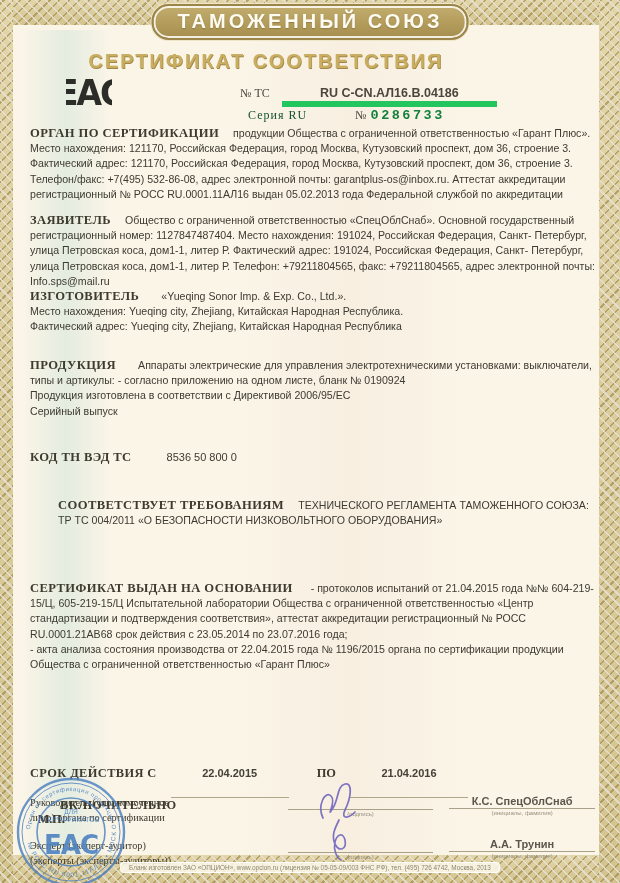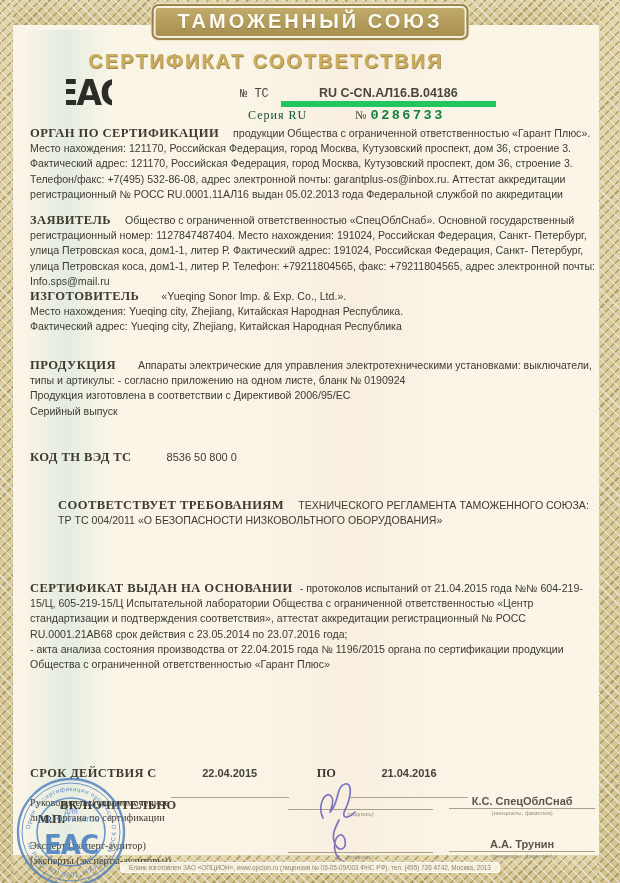--- a/index.html
+++ b/index.html
@@ -20,52 +20,52 @@
   #b-top{left:0;top:0;width:620px;height:25px;}
   #b-bottom{left:0;top:855px;width:620px;height:28px;}
   #b-left{left:0;top:0;width:13px;height:883px;}
   #b-right{left:599px;top:0;width:21px;height:883px;}
   .wm{position:absolute;z-index:0;pointer-events:none;}
   #wm1{left:22px;top:30px;width:88px;height:830px;background:linear-gradient(90deg,rgba(160,210,205,.00),rgba(150,205,200,.22),rgba(160,210,205,.00));}
   #wm2{left:240px;top:30px;width:220px;height:830px;background:linear-gradient(90deg,rgba(235,205,195,0),rgba(235,200,185,.14),rgba(235,205,195,0));}
 
   #banner{
     position:absolute;z-index:3;left:50%;top:4px;transform:translateX(-50%);
-    padding:4px 24px 5px;border:2px solid #9c854a;border-radius:7px;
+    padding:4px 24px 5px;border:2px solid #9c854a;border-radius:17px;
     background:linear-gradient(180deg,#c3ad6e,#a58e4d);
     box-shadow:inset 0 0 0 2px rgba(255,255,250,.85), 0 0 0 1px #efe6c8;
     font-weight:bold;font-size:20px;letter-spacing:3px;color:#fdfbf2;
     white-space:nowrap;text-shadow:0 1px 1px rgba(120,95,40,.5);
   }
   #eac-logo{position:absolute;left:66px;top:64px;z-index:2;}
   #title{
     position:absolute;left:0;top:50px;width:532px;text-align:center;z-index:2;
     font-weight:bold;font-size:20px;letter-spacing:2px;color:#c9ad60;
     text-shadow:.6px .6px 0 #a1874a, -.4px -.4px 0 #e8dcb4;
   }
   #num-row{position:absolute;left:240px;top:86px;z-index:2;font-size:12px;}
-  #num-row .lbl{font-family:Liberation Mono, monospace;color:#4a463c;}
+  #num-row .lbl{font-family:Liberation Serif, serif;color:#4a463c;}
   #num-row .val{
     display:inline-block;margin-left:12px;min-width:215px;text-align:center;
     font-weight:bold;font-size:12.5px;color:#4a463c;border-bottom:6px solid #22c55e;padding-bottom:1px;
   }
   #series-row{position:absolute;left:248px;top:108px;z-index:2;font-size:12px;}
   #series-row .lbl{font-family:Liberation Serif, serif;color:#14532d;letter-spacing:1px;}
   #series-row .no{font-family:"Liberation Serif",serif;color:#4a463c;margin-left:48px;}
   #series-row .red{
     font-family:"Liberation Mono",monospace;font-weight:bold;font-size:13.5px;
     color:#15803d;letter-spacing:2.5px;margin-left:4px;
   }
   .sec{position:absolute;left:30px;width:565px;z-index:2;font-size:10.6px;line-height:15.2px;margin:0;}
   .sec-label{
     font-family:"Liberation Serif",serif;font-weight:bold;font-size:12.6px;
     color:#3e3a2e;letter-spacing:.4px;
   }
   .sec-text{white-space:pre-line;color:#3d3a32;}
-  .g14{margin-left:14px;} .g22{margin-left:22px;} .g35{margin-left:35px;} .g10{margin-left:7px;}
+  .g14{margin-left:14px;} .g22{margin-left:22px;} .g35{margin-left:35px;} .g10{margin-left:18px;}
   #sec-organ{top:126px;} #sec-applicant{top:213px;} #sec-maker{top:289px;}
   #sec-product{top:358px;} #sec-code{top:450px;} #sec-compliance{top:498px;margin-left:28px;}
   #sec-basis{top:581px;} #sec-extra{top:703px;}
   #sec-code .sec-text{font-size:11px;}
 
   #validity{position:absolute;left:30px;top:766px;width:565px;z-index:2;font-size:12.4px;}
   #validity .vlbl{font-family:"Liberation Serif",serif;font-weight:bold;color:#3e3a2e;letter-spacing:.4px;}
   #validity .date{
     display:inline-block;min-width:118px;text-align:center;font-size:11px;font-weight:bold;color:#44403a;
     border-bottom:1px solid #b0a68c;padding-bottom:18px;margin:0 14px;

